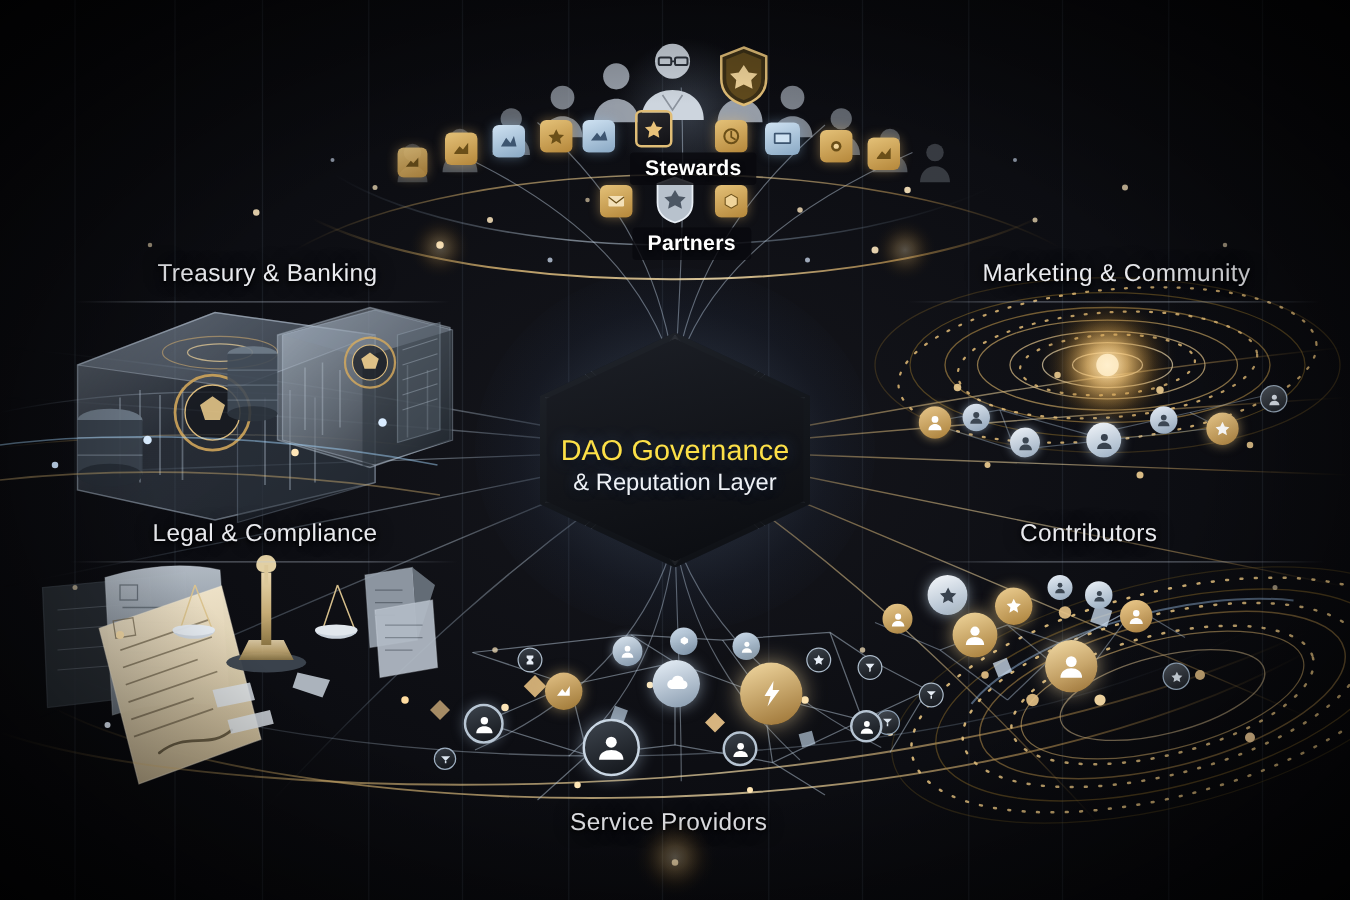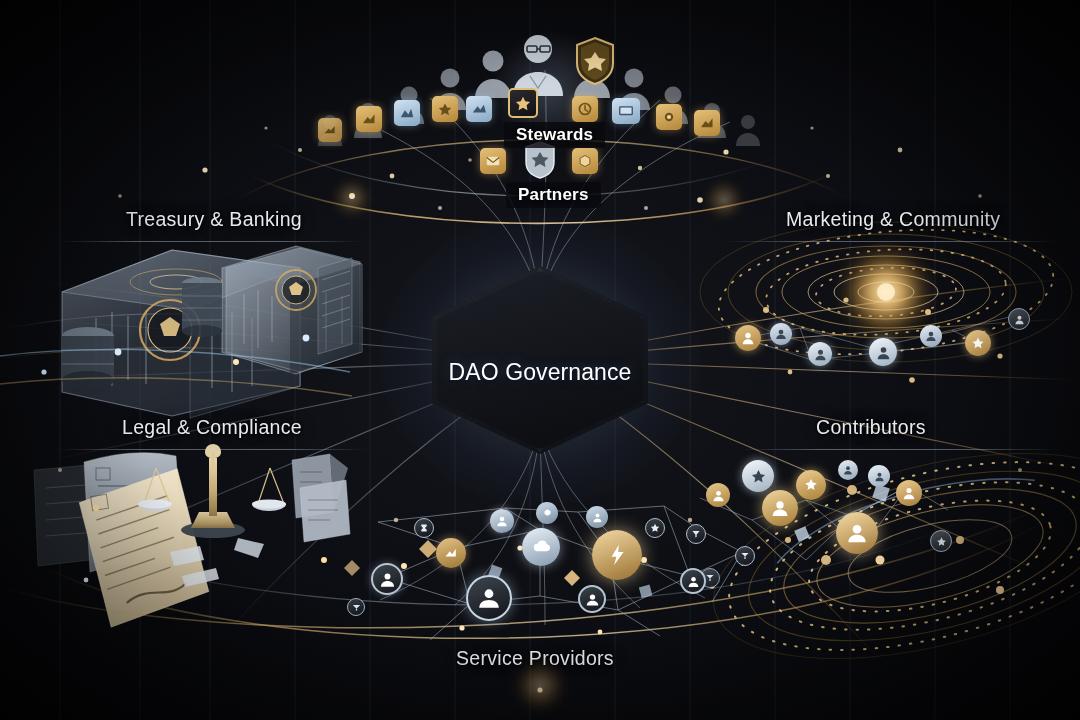--- a/index.html
+++ b/index.html
@@ -69,21 +69,21 @@
     background:linear-gradient(165deg,#1c1f26 0%,#121419 55%,#0a0c10 100%);
   }
   #hexlabel {
     position:absolute; inset:0;
     display:flex; flex-direction:column;
     align-items:center; justify-content:center;
     gap:2px;
     text-align:center;
   }
   #hexlabel .l1 {
-    color:#ffffff; font-size:23px; font-weight:400; letter-spacing:.1px;
+    color:#fde047; font-size:23px; font-weight:400; letter-spacing:.1px;
     text-shadow:0 0 12px rgba(120,170,255,.35), 0 2px 5px #000;
     margin-top:24px;
   }
   #hexlabel .l2 {
     color:#eef1f6; font-size:19px; font-weight:400;
     text-shadow:0 0 10px rgba(120,170,255,.3), 0 2px 5px #000;
   }
 
   
   .av {
@@ -871,20 +871,21 @@
         <circle cx="60" cy="148" r="1.6"></circle>
           <circle cx="156" cy="148" r="1.6"></circle>
       </g>
       <circle cx="108" cy="94" r="40" fill="url(#blueGlow)" opacity=".5"></circle>
     </svg>
 
     <div class="hex hex-shell" style="z-index:2;opacity:.93"></div>
     <div class="hex hex-inner" style="z-index:3;opacity:.97"></div>
     <div id="hexlabel" style="z-index:4">
       <div class="l1">DAO Governance</div>
+      <div class="l2">&amp; Reputation Layer</div>
     </div>
   </div>
 
   <div class="plate" style="left:504px;top:122px">Stewards</div>
   <div class="plate" style="left:506px;top:182px">Partners</div>
 
   <div class="cap big" style="left:126px;top:208px">Treasury &amp; Banking</div>
   <div class="rule" style="left:60px;top:241px;width:300px"></div>
 
   <div class="cap big" style="left:786px;top:208px">Marketing &amp; Community</div>

